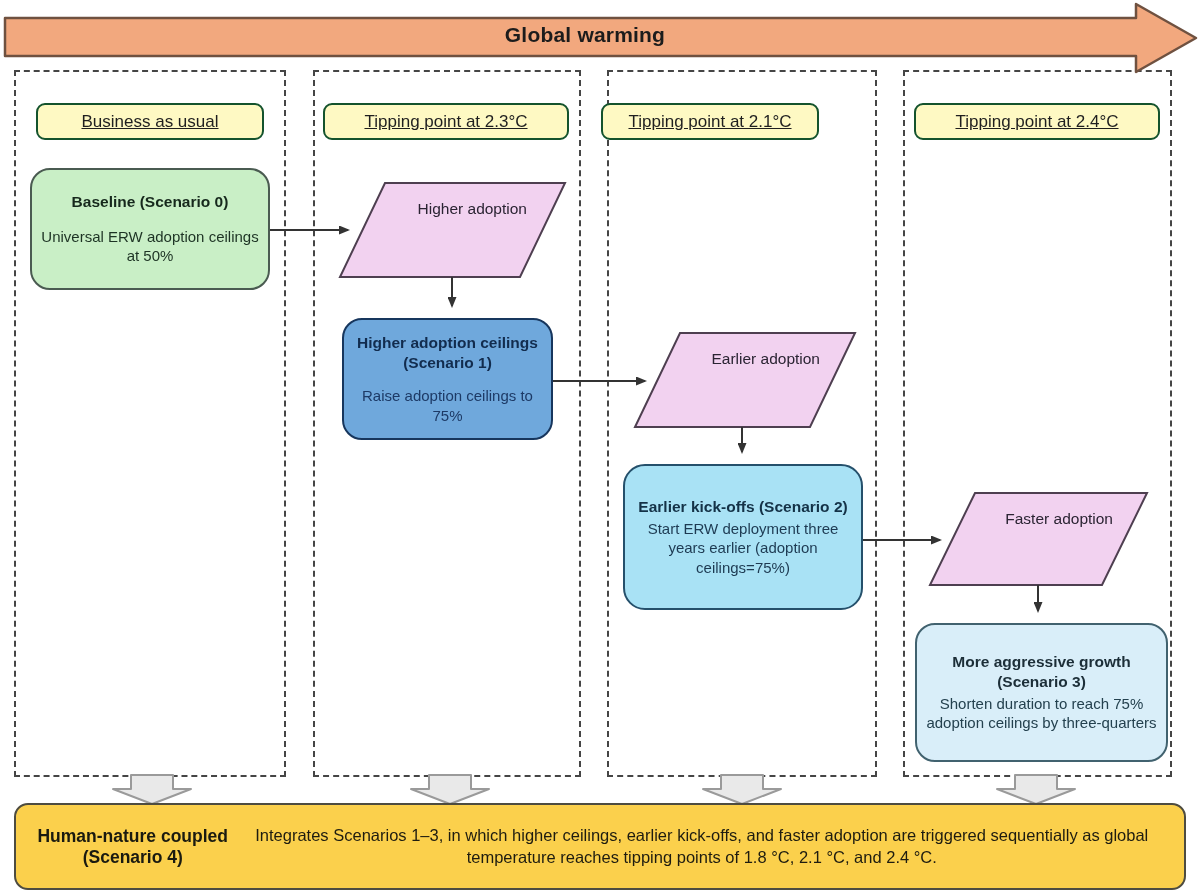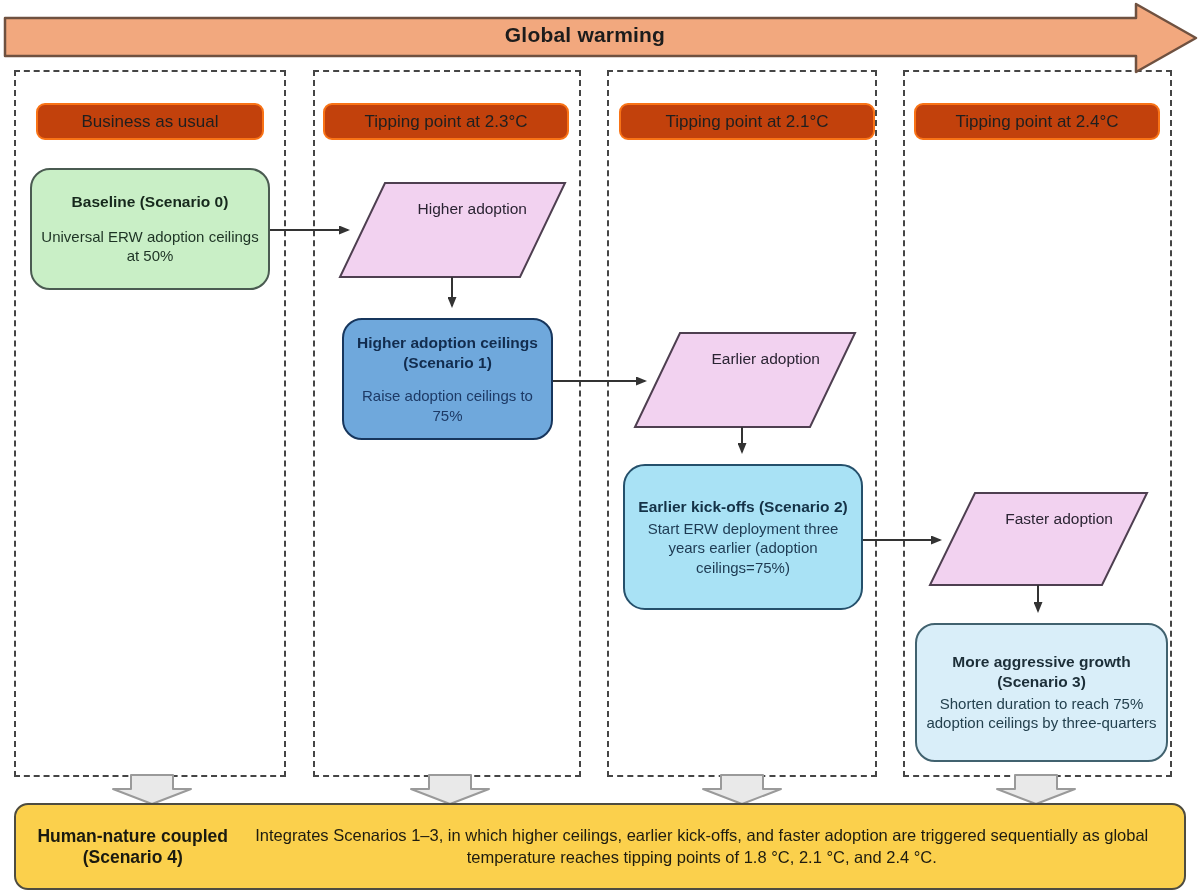--- a/index.html
+++ b/index.html
@@ -15,27 +15,27 @@
   .column{
     position:absolute;top:70px;height:707px;border:2px dashed #454545;z-index:1;
     box-sizing:border-box;background:transparent;
   }
   .col1{left:14px;width:272px;}
   .col2{left:313px;width:268px;}
   .col3{left:607px;width:270px;}
   .col4{left:903px;width:269px;}
   .header{
     position:absolute;top:103px;height:37px;z-index:3;box-sizing:border-box;
-    background:#c2410c;border:2px solid #f97316;border-radius:9px;
+    background:#fef9c3;border:2px solid #14532d;border-radius:9px;
     display:flex;align-items:center;justify-content:center;
-    font-size:17px;font-weight:500;color:#1f1f1f;
+    font-size:17px;font-weight:500;color:#1f1f1f;text-decoration:underline;
   }
   .h1{left:36px;width:228px;}
   .h2{left:323px;width:246px;}
-  .h3{left:619px;width:256px;}
+  .h3{left:601px;width:218px;}
   .h4{left:914px;width:246px;}
   .scenario{
     position:absolute;z-index:3;box-sizing:border-box;border-radius:20px;
     display:flex;flex-direction:column;align-items:center;justify-content:center;
     text-align:center;padding:6px 8px;
   }
   .scenario .title{font-weight:700;line-height:1.28;}
   .scenario .body{line-height:1.3;}
   .s0{left:30px;top:168px;width:240px;height:122px;background:#C9EFC6;border:2px solid #4A5B51;gap:15px;}
   .s0 .title{font-size:15.5px;color:#16281c;}

